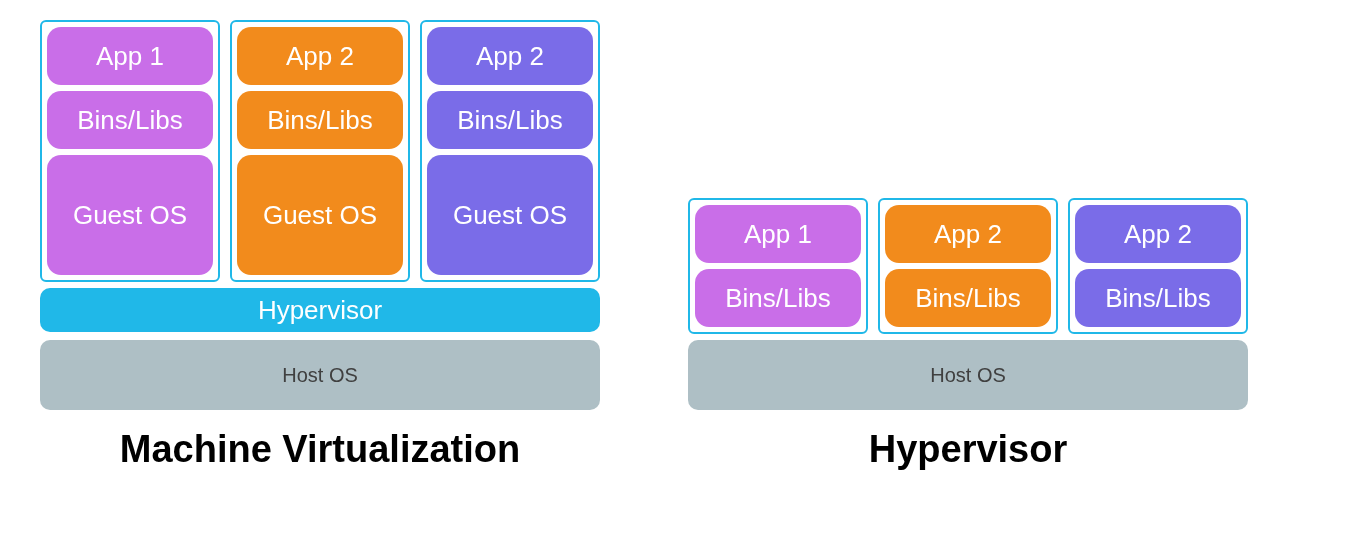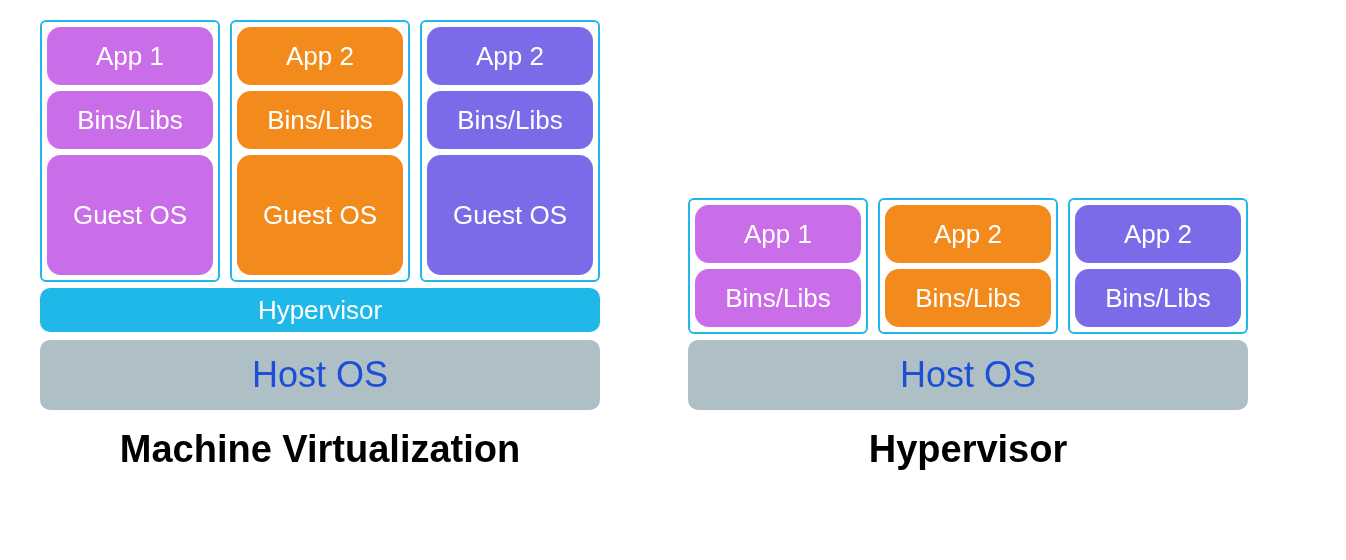--- a/index.html
+++ b/index.html
@@ -57,27 +57,27 @@
     border-radius: 10px;
     height: 44px;
     display: flex;
     align-items: center;
     justify-content: center;
     font-size: 26px;
     margin-bottom: 8px;
   }
   .host-os {
     background: #aebfc5;
-    color: #1d4ed8;
+    color: #404040;
     border-radius: 10px;
     height: 70px;
     display: flex;
     align-items: center;
     justify-content: center;
-    font-size: 36px;
+    font-size: 20px;
   }
   .section-title {
     font-weight: 700;
     font-size: 38px;
     text-align: center;
     margin-top: 18px;
     color: #000;
   }
   .vm-section { width: 560px; }
   .container-section { width: 560px; }

